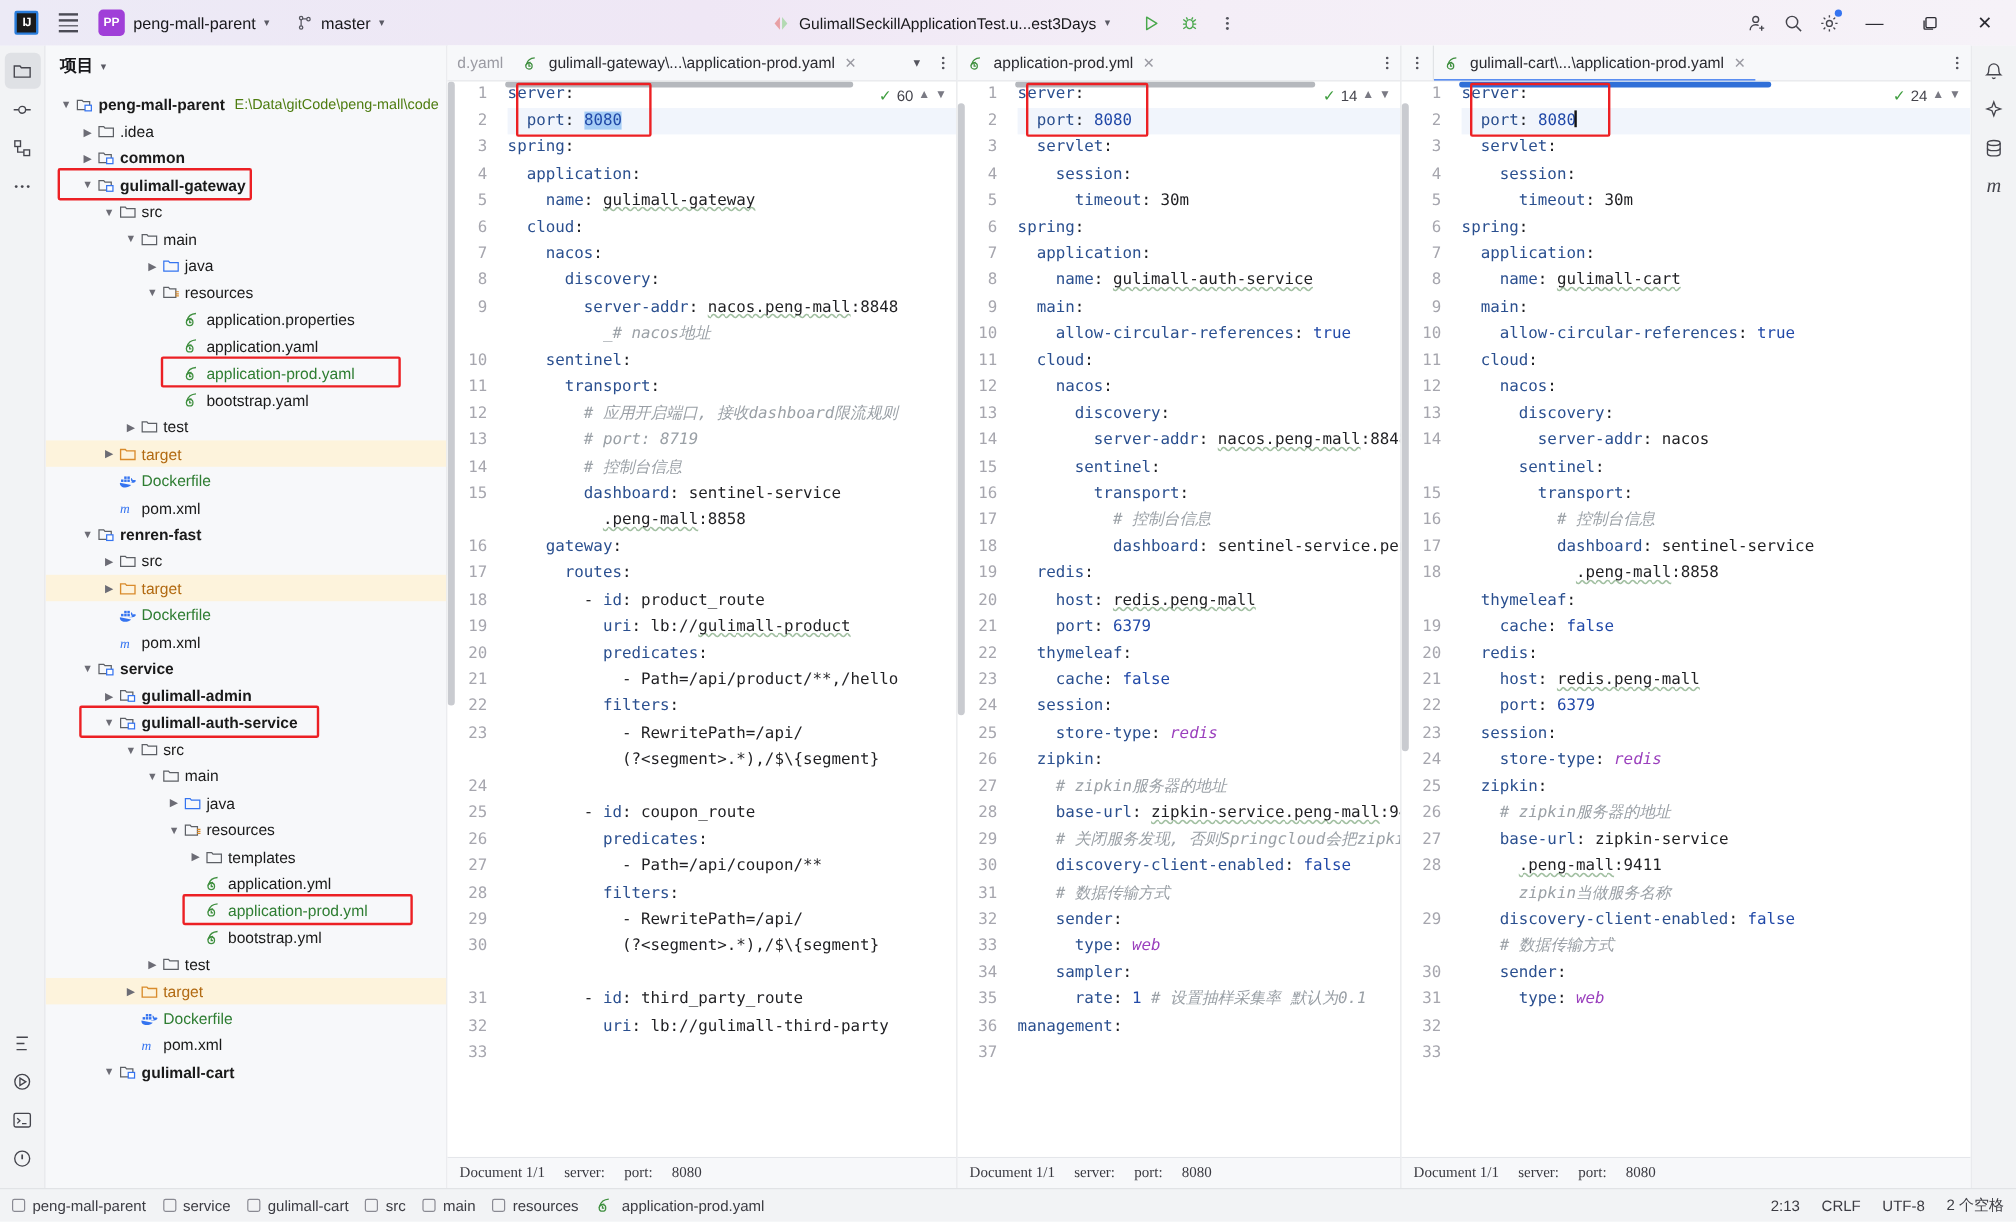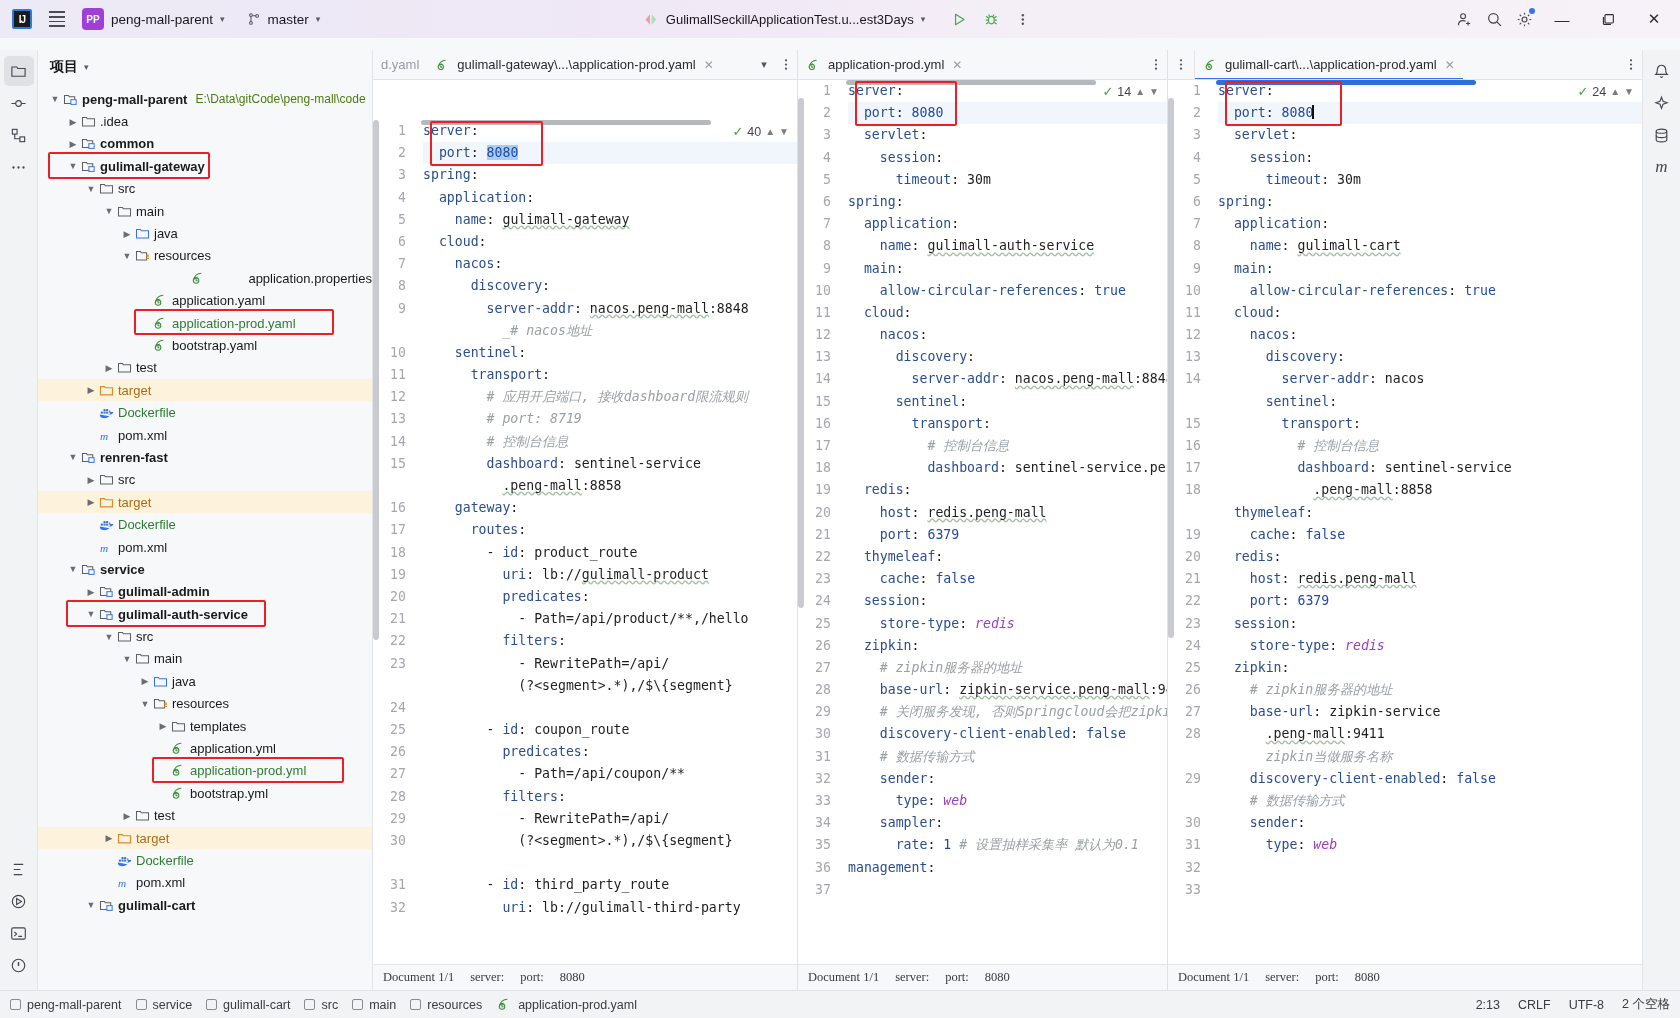--- a/index.html
+++ b/index.html
@@ -42,21 +42,21 @@
   .runcfg { display:flex; align-items:center; gap:7px; font-size:13px; color:#18181b; cursor:pointer;}
   .runcfg .ico { font-size:12px; letter-spacing:-2px; }
   .tb-icons { display:flex; align-items:center; gap:4px; margin-left:10px;}
   .tbtn { width:28px;height:28px;display:flex;align-items:center;justify-content:center;border-radius:5px;cursor:pointer;}
   .tb-right { margin-left:auto; display:flex; align-items:center; gap:2px; padding-right:4px;}
   .wbtn { width:44px;height:38px;display:flex;align-items:center;justify-content:center;cursor:pointer;color:#2b2b32;font-size:15px;}
   .gear-dot{position:relative;}
   .gear-dot::after{content:"";position:absolute;top:3px;right:3px;width:6px;height:6px;border-radius:50%;background:#3574f0;}
 
   
-  .main { flex:1; display:flex; min-height:0;margin-top:12px; }
+  .main { flex:1; display:flex; min-height:0; }
 
   
   .rail {
     width:38px; background:#f2f3f5; border-right:1px solid #e3e4e8;
     display:flex; flex-direction:column; align-items:center; padding-top:6px; gap:2px;
   }
   .rail .sp { flex:1; }
   .ritem { width:30px;height:30px;display:flex;align-items:center;justify-content:center;border-radius:5px;cursor:pointer;color:#4a4a53;}
   .ritem.active{background:#dfe1e5;}
 
@@ -76,21 +76,21 @@
   .nm.b { font-weight:bold; }
   .path { color:#4d7c0f; font-size:12px; margin-left:8px; }
   .ico { width:16px;height:16px;flex:0 0 auto;display:inline-flex;align-items:center;justify-content:center;}
   .grn { color:#3f8f3f; }
   .red-box { position:absolute; border:2.5px solid #ec2024; border-radius:2px; pointer-events:none; }
 
   
   .editors { flex:1; display:flex; min-width:0; }
   .pane { display:flex; flex-direction:column; min-width:0; position:relative; background:#fff; }
   .pane + .pane { border-left:1px solid #dfe1e5; }
-  .p1 { width:424px;gap:40px; }
+  .p1 { width:424px; }
   .p2 { width:370px; }
   .p3 { flex:1; }
 
   .tabbar { height:30px; display:flex; align-items:stretch; background:#f7f8fa; border-bottom:1px solid #e1e3e6; position:relative;}
   .tab {
     display:flex;align-items:center;gap:6px;padding:0 8px;font-size:13px;cursor:pointer;
     white-space:nowrap; color:#2b2b31; max-width:100%; overflow:hidden;
   }
   .tab.ghost { color:#9b9ba3; }
   .tab .x { color:#9a9aa2; font-size:12px; margin-left:2px; }
@@ -382,21 +382,21 @@
           <div class="row" style="padding-left: 82px;">
             <span class="arrow">▼</span>
             <span class="ico">
               <svg width="15" height="15" viewBox="0 0 16 16" fill="none" stroke="#5d6066" stroke-width="1.1">
                 <path d="M1.6 3.8h4.2l1.1 1.3h5.4v7.6H1.6z"></path>
                 <path d="M12 7.6h3M12 9.4h3M12 11.2h3" stroke="#d98b2b" stroke-width="1.1"></path>
               </svg>
             </span>
             <span class="nm">resources</span>
           </div>
-          <div class="row" style="padding-left: 100px; justify-content: space-between;">
+          <div class="row" style="padding-left: 100px;">
             <span class="arrow none"></span>
             <span class="ico">
               <svg width="15" height="15" viewBox="0 0 16 16" fill="none" stroke="#3f8f3f" stroke-width="1.15">
                 <path d="M11 2.4c-3.5.2-7 2.4-8 6.2 0 0 2-2 4-1.8"></path>
                 <circle cx="5.4" cy="10.2" r="2.9"></circle>
                 <path d="M5.4 8.3v2.1h1.6"></path>
               </svg>
             </span>
             <span class="nm">application.properties</span>
           </div>
@@ -715,21 +715,21 @@
             <svg width="4" height="13" viewBox="0 0 4 14" fill="#55555e">
                 <circle cx="2" cy="2.5" r="1.2"></circle>
                 <circle cx="2" cy="7" r="1.2"></circle>
                 <circle cx="2" cy="11.5" r="1.2"></circle>
               </svg>
           </div>
         </div>
         <div class="codewrap">
           <div class="inspect">
             <span class="ck">✓</span>
-            <span>40</span>
+            <span>60</span>
             <span class="ar">▲</span>
             <span class="ar">▼</span>
           </div>
           <div class="code" id="code0">
               <div class="gutter">
                 <div>1</div>
                 <div>2</div>
                 <div>3</div>
                 <div>4</div>
                 <div>5</div>

